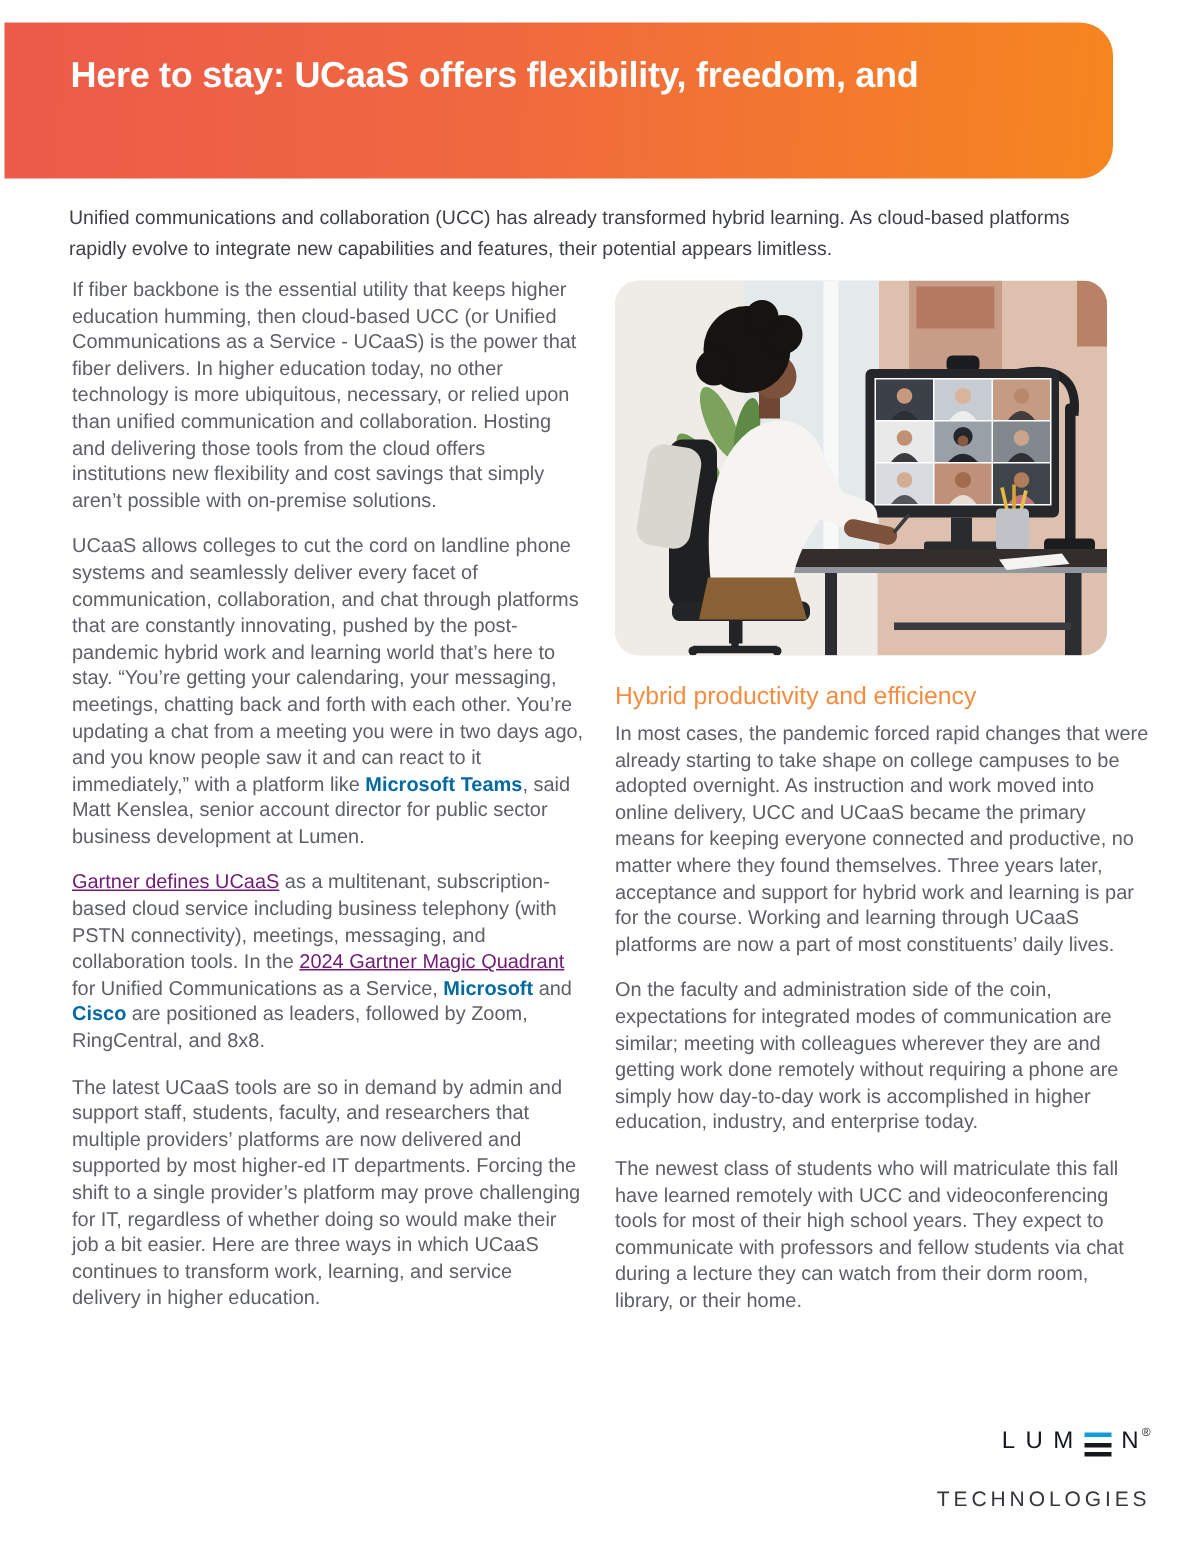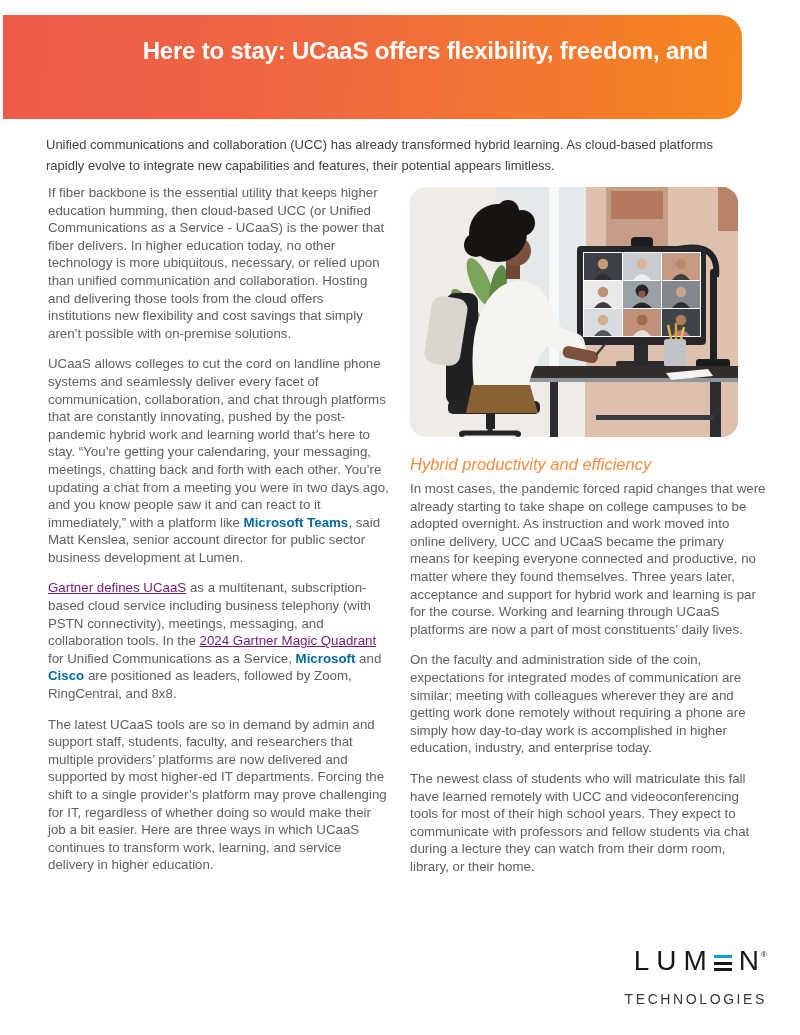--- a/index.html
+++ b/index.html
@@ -12,21 +12,20 @@
   
   .banner {
     position:absolute; left:3px; top:15px; width:739px; height:104px;
     border-radius:0 22px 22px 0;
     background:linear-gradient(94deg,#ec5a4a 0%, #f0693f 45%, #f6861f 100%);
     color:#ffffff; padding:19px 34px 0 44px;
   }
   .banner .title-line {
     display:block; font-size:24px; line-height:34px; font-weight:700;
     letter-spacing:-0.2px;
-    text-align:right;
   }
   
   .intro {
     position:absolute; left:46px; top:134px; width:700px;
     font-size:13px; line-height:21px; color:#3e4146;
   }
   
   .col-left  { position:absolute; left:48px;  top:184px; width:341px; }
   .col-right { position:absolute; left:410px; top:187px; width:357px; }
   p.body {
@@ -36,27 +35,26 @@
   a.doclink { color:#701a75; text-decoration:underline; cursor:pointer; }
   
   .photo {
     width:328px; height:250px; border-radius:16px; overflow:hidden;
     margin-bottom:17px; background:#efece8;
   }
   .photo svg { display:block; width:100%; height:100%; }
   .subhead {
     font-size:16.5px; line-height:20px; font-weight:400; color:#f68c3f;
     margin-bottom:6px;
-    font-style:italic;
   }
   
   .logo { position:absolute; right:33px; bottom:28px; text-align:right; }
   .logo-row { display:flex; align-items:flex-end; justify-content:flex-end; }
   .logo-letters {
-    font-size:28px; line-height:22px; font-weight:400; color:#15191d;
+    font-size:16px; line-height:22px; font-weight:400; color:#15191d;
     letter-spacing:7px;
   }
   .logo-letters.last { letter-spacing:0; }
   .logo-e {
     display:inline-flex; flex-direction:column; justify-content:space-between;
     width:18px; height:16px; margin:0 7px 1px 0;
   }
   .logo-e .bar { display:block; width:100%; height:3px; background:#15191d; }
   .logo-e .bar.blue { background:#0d9ddb; }
   .logo-reg { font-size:8px; color:#15191d; margin:0 0 13px 2px; }

